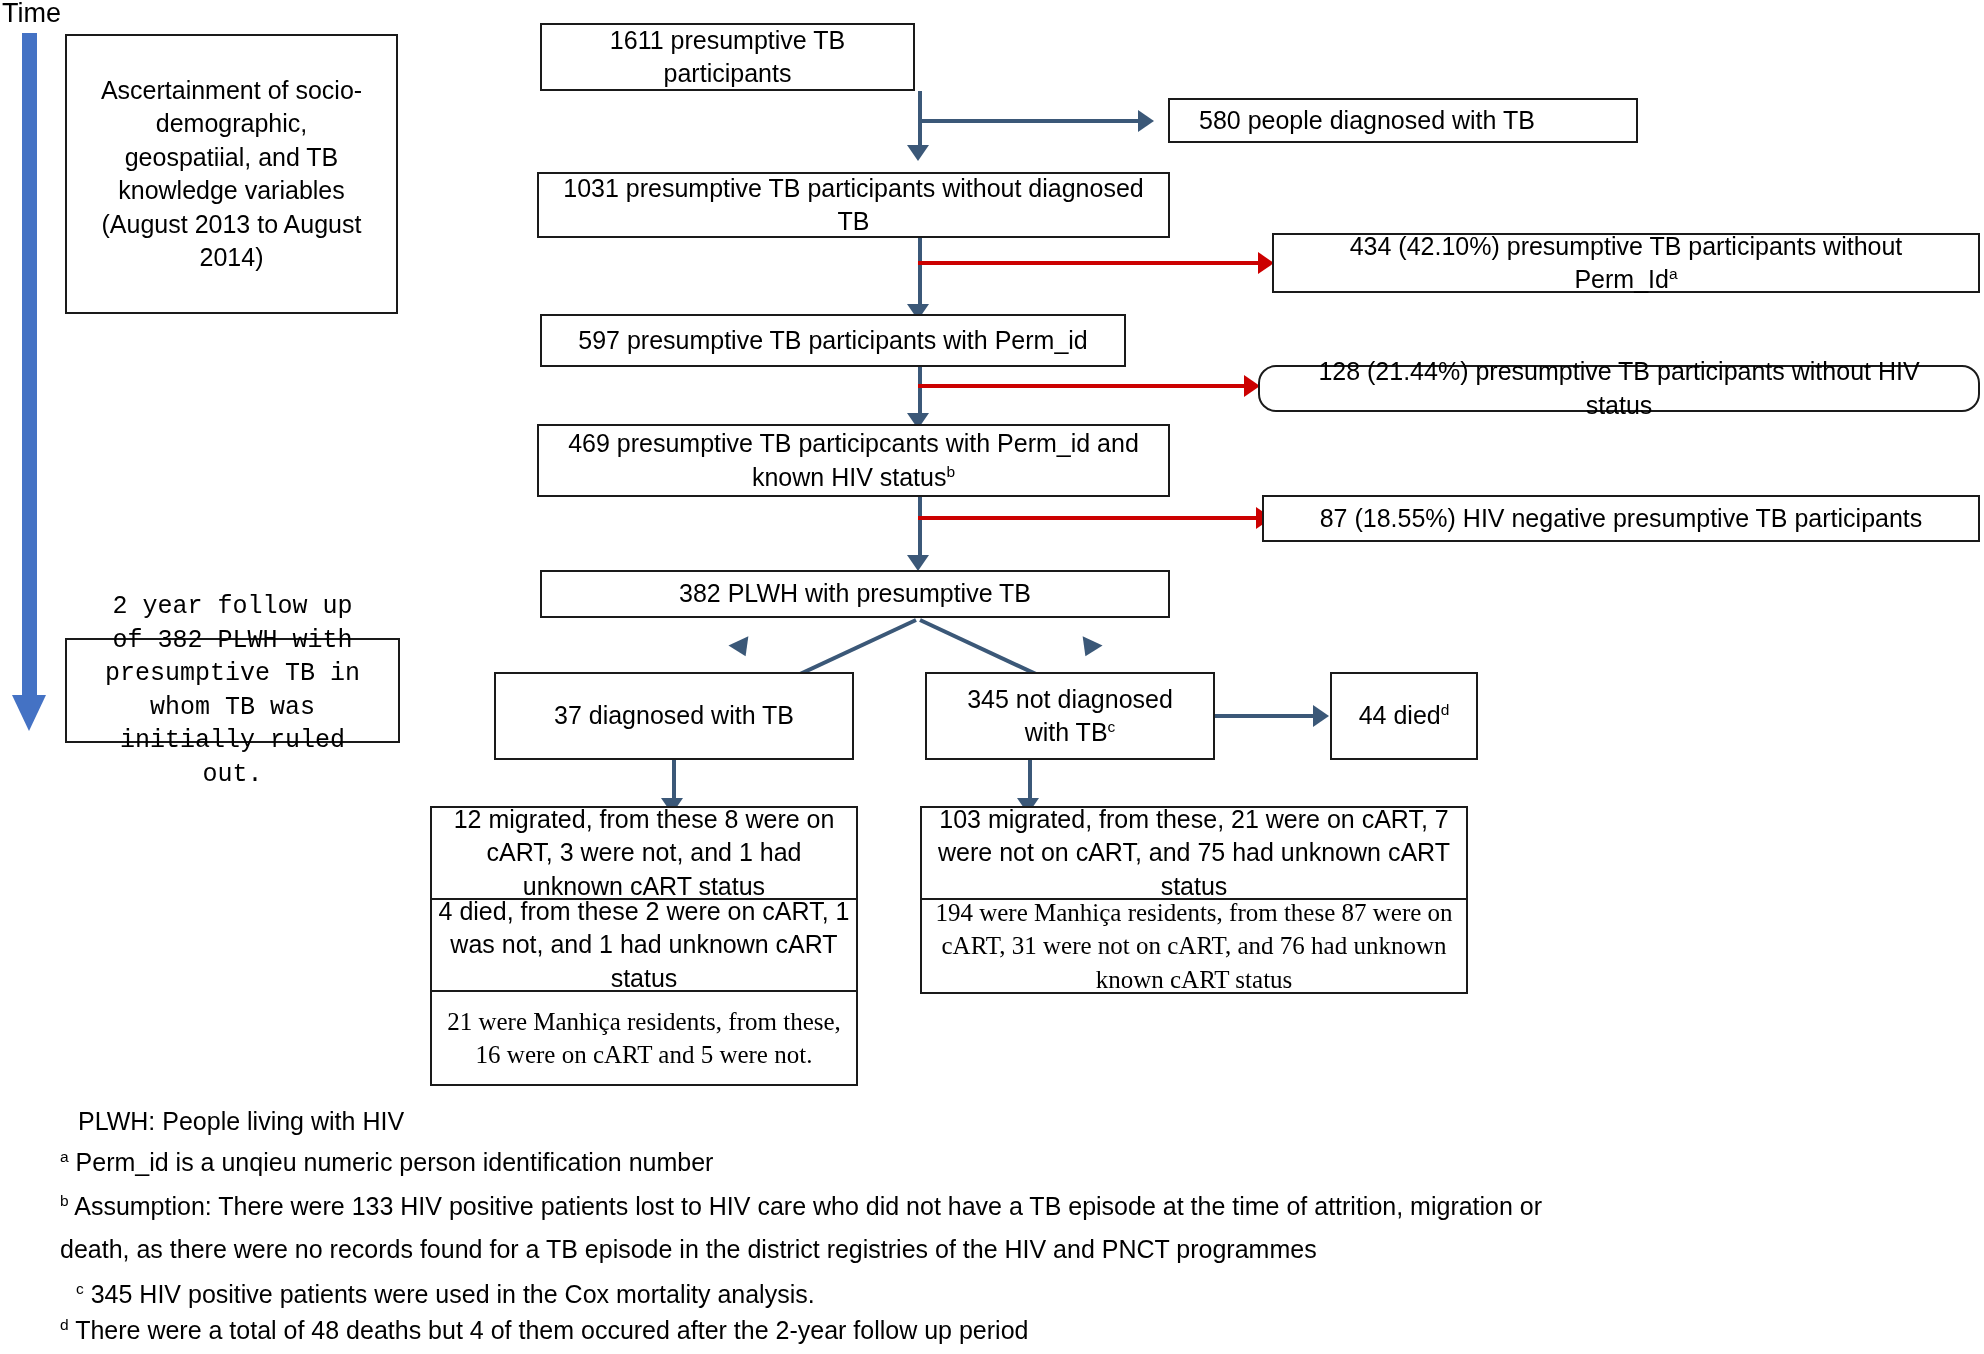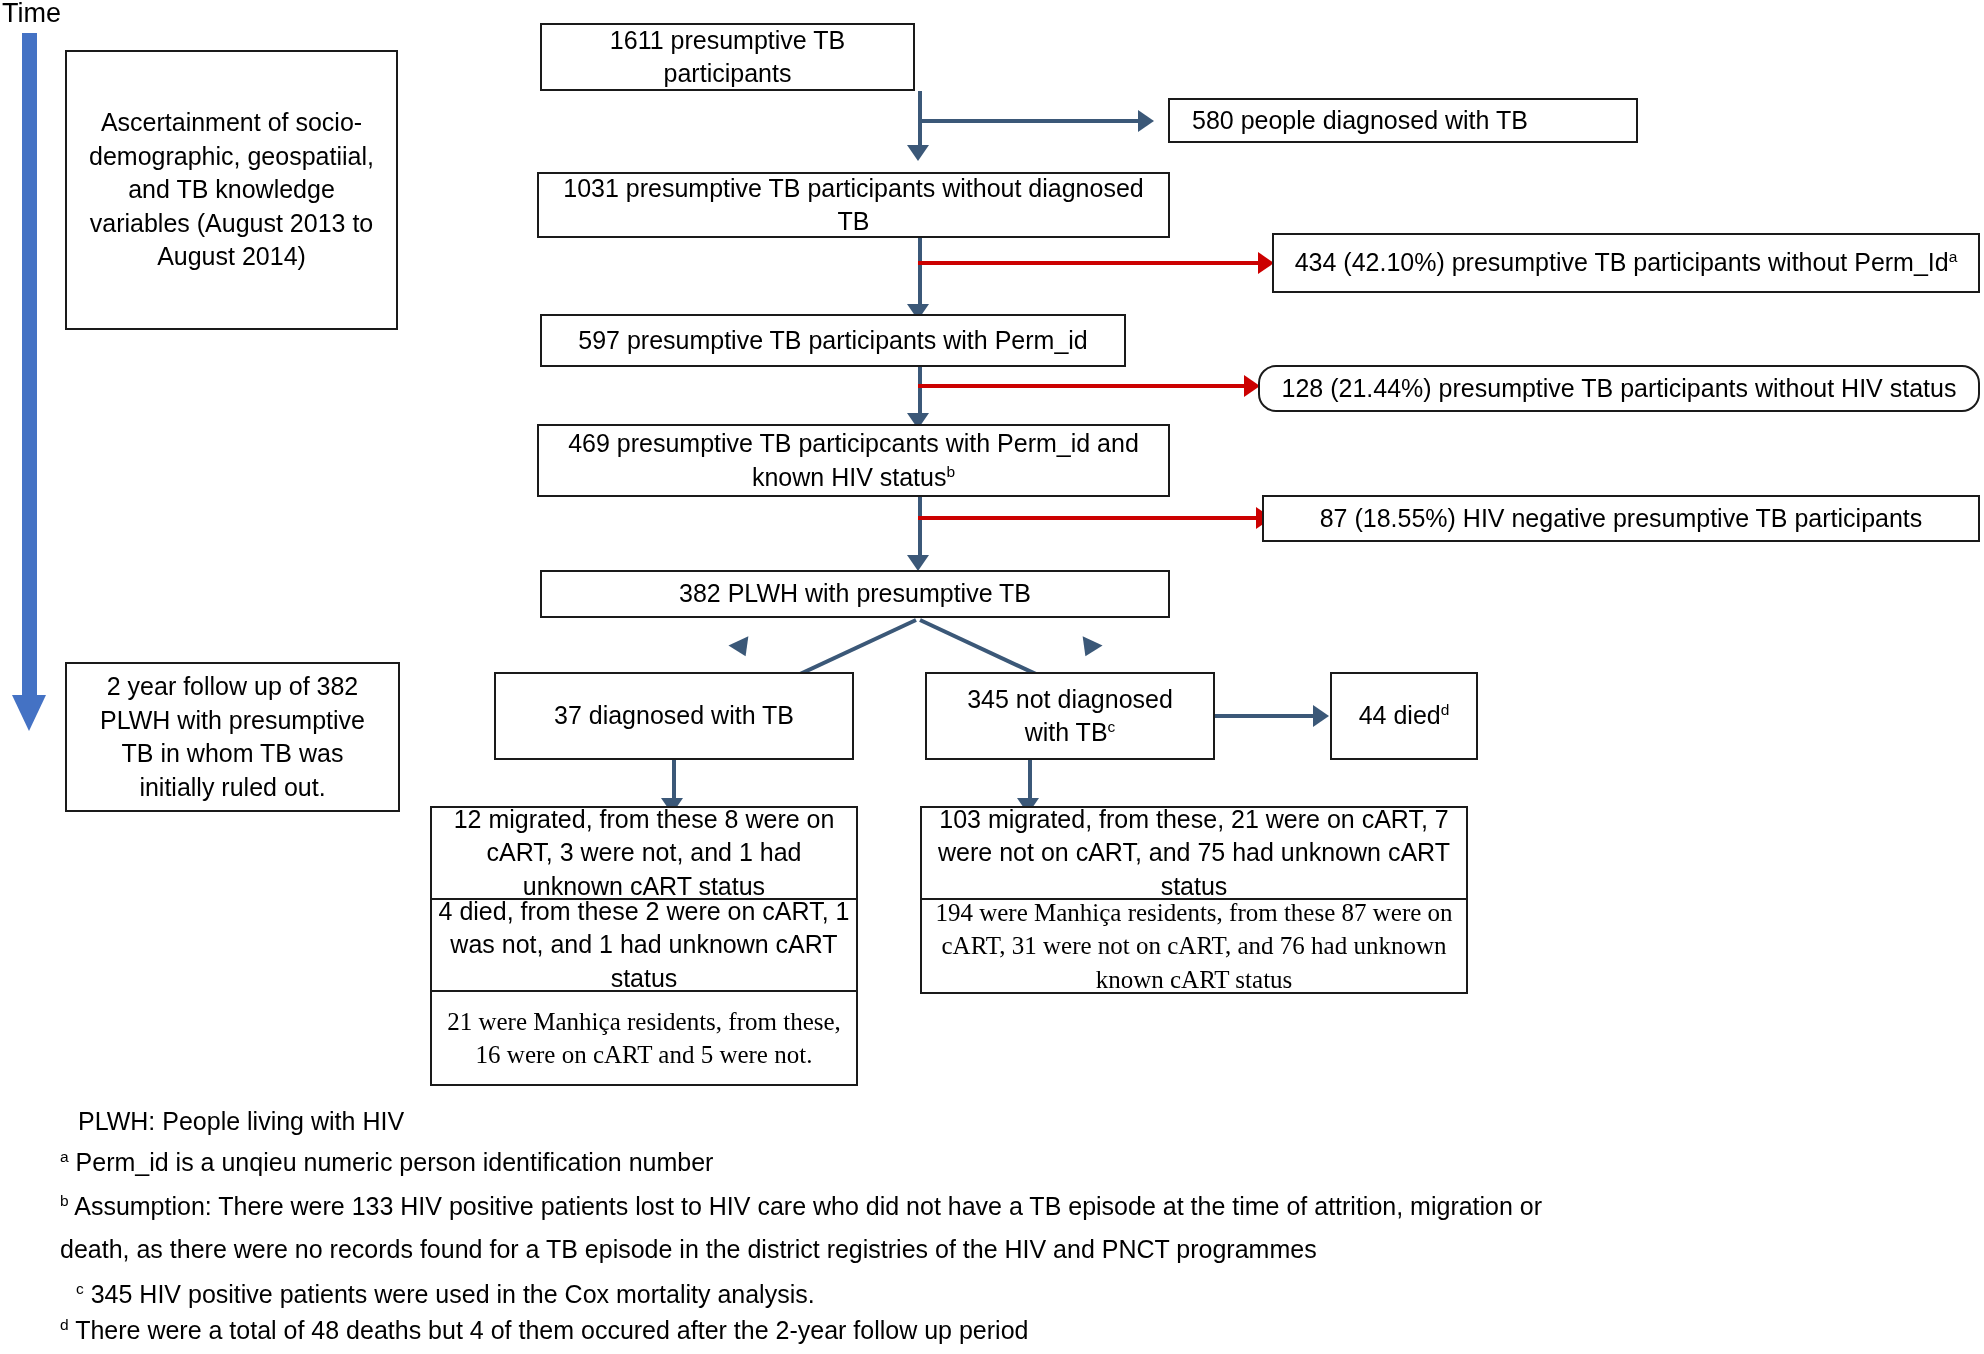--- a/index.html
+++ b/index.html
@@ -22,21 +22,21 @@
     position: absolute;
     box-sizing: border-box;
     border: 2px solid #1a1a1a;
     background: #ffffff;
     display: flex;
     align-items: center;
     justify-content: center;
     text-align: center;
     font-size: 25px;
     line-height: 1.34;
-    padding: 4px 16px;
+    padding: 4px 23px;
     z-index: 3;
   }
   .box-inner {
     width: 100%;
   }
   .stack {
     position: absolute;
     box-sizing: border-box;
     border: 2px solid #1a1a1a;
     background: #ffffff;
@@ -144,25 +144,25 @@
 </style>
 </head>
 <body>
 
 <div id="canvas">
 
   <div id="time-label">Time</div>
   <div id="time-arrow-shaft"></div>
   <div id="time-arrow-head"></div>
 
-  <div class="box" style="left:65px; top:34px; width:333px; height:280px;margin-top:16px;">
+  <div class="box" style="left:65px; top:34px; width:333px; height:280px;">
     <div class="box-inner">Ascertainment of socio-demographic, geospatiial, and TB knowledge variables (August 2013 to August 2014)</div>
   </div>
 
-  <div class="box" style="left:65px; top:662px; width:335px; height:150px;">
+  <div class="box" style="left:65px; top:638px; width:335px; height:105px;font-family:Liberation Mono, monospace;">
     <div class="box-inner">2 year follow up of 382 PLWH with presumptive TB in whom TB was initially ruled out.</div>
   </div>
 
   <div class="box" style="left:540px; top:23px; width:375px; height:68px;">
     <div class="box-inner">1611 presumptive TB participants</div>
   </div>
 
   <div class="v-line" style="left:918px; top:91px; height:60px;"></div>
   <div class="arrow-down" style="left:907px; top:145px;"></div>
   <div class="h-line" style="left:918px; top:119px; width:222px;"></div>

